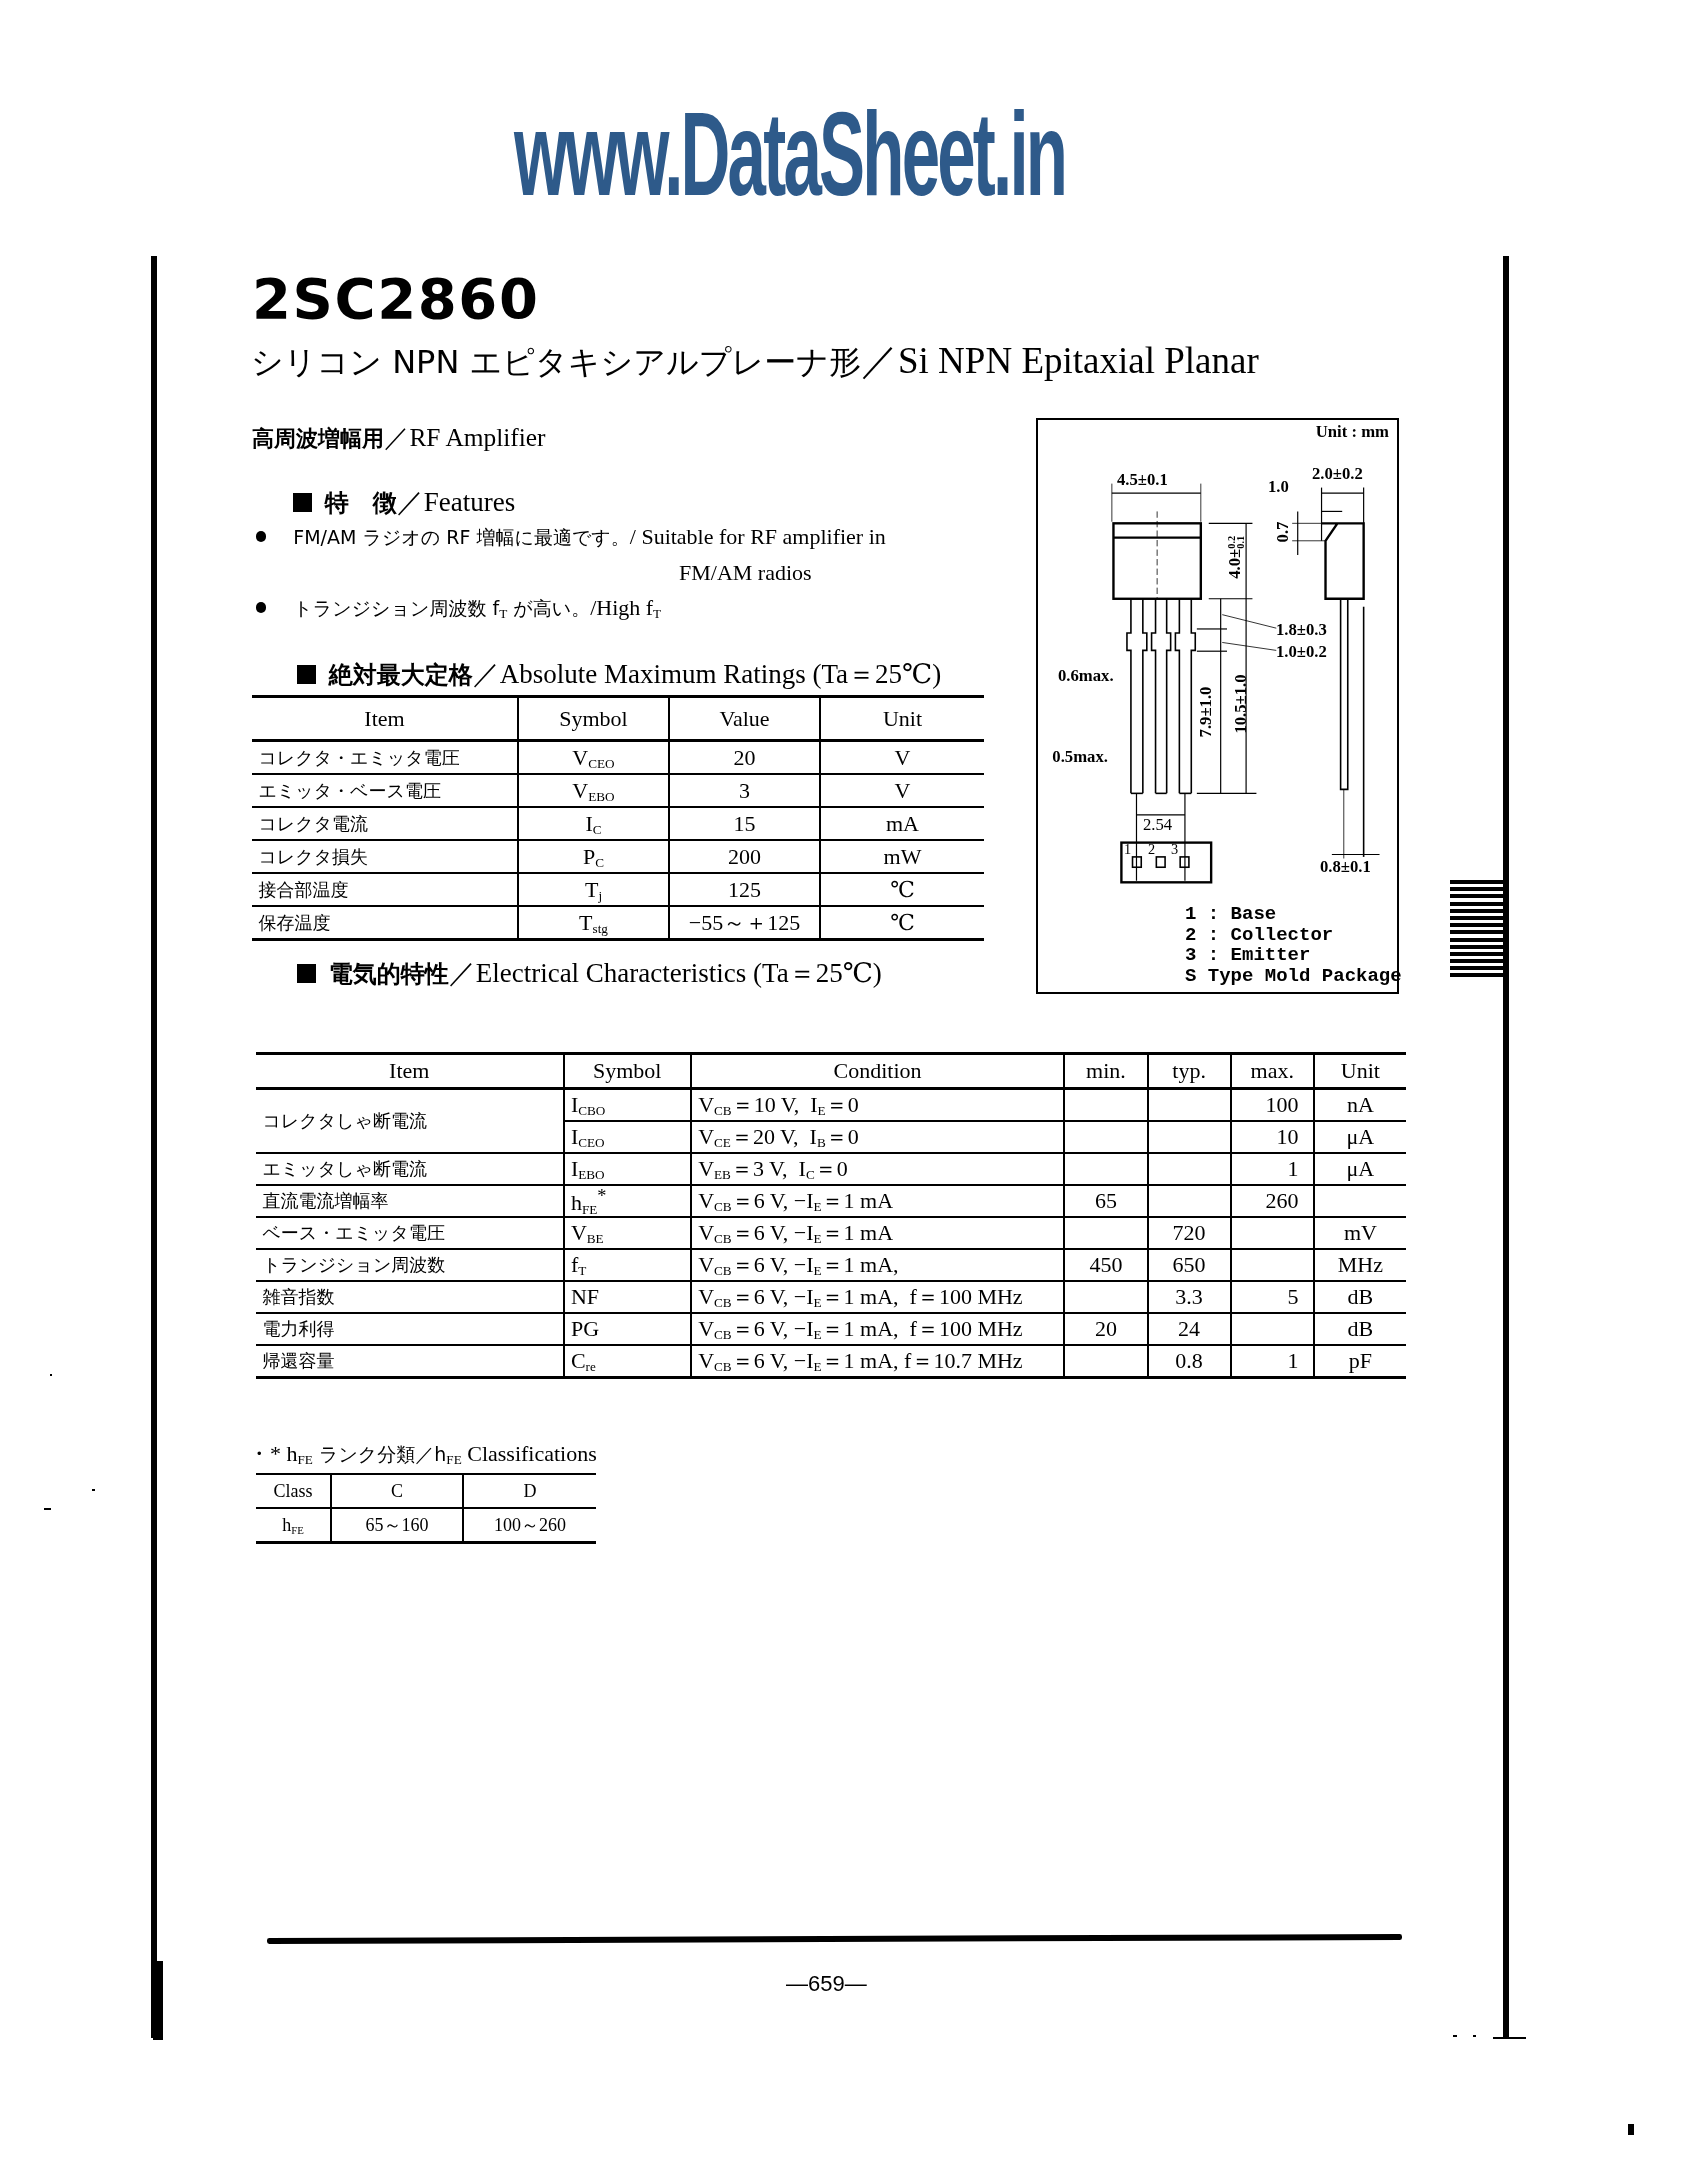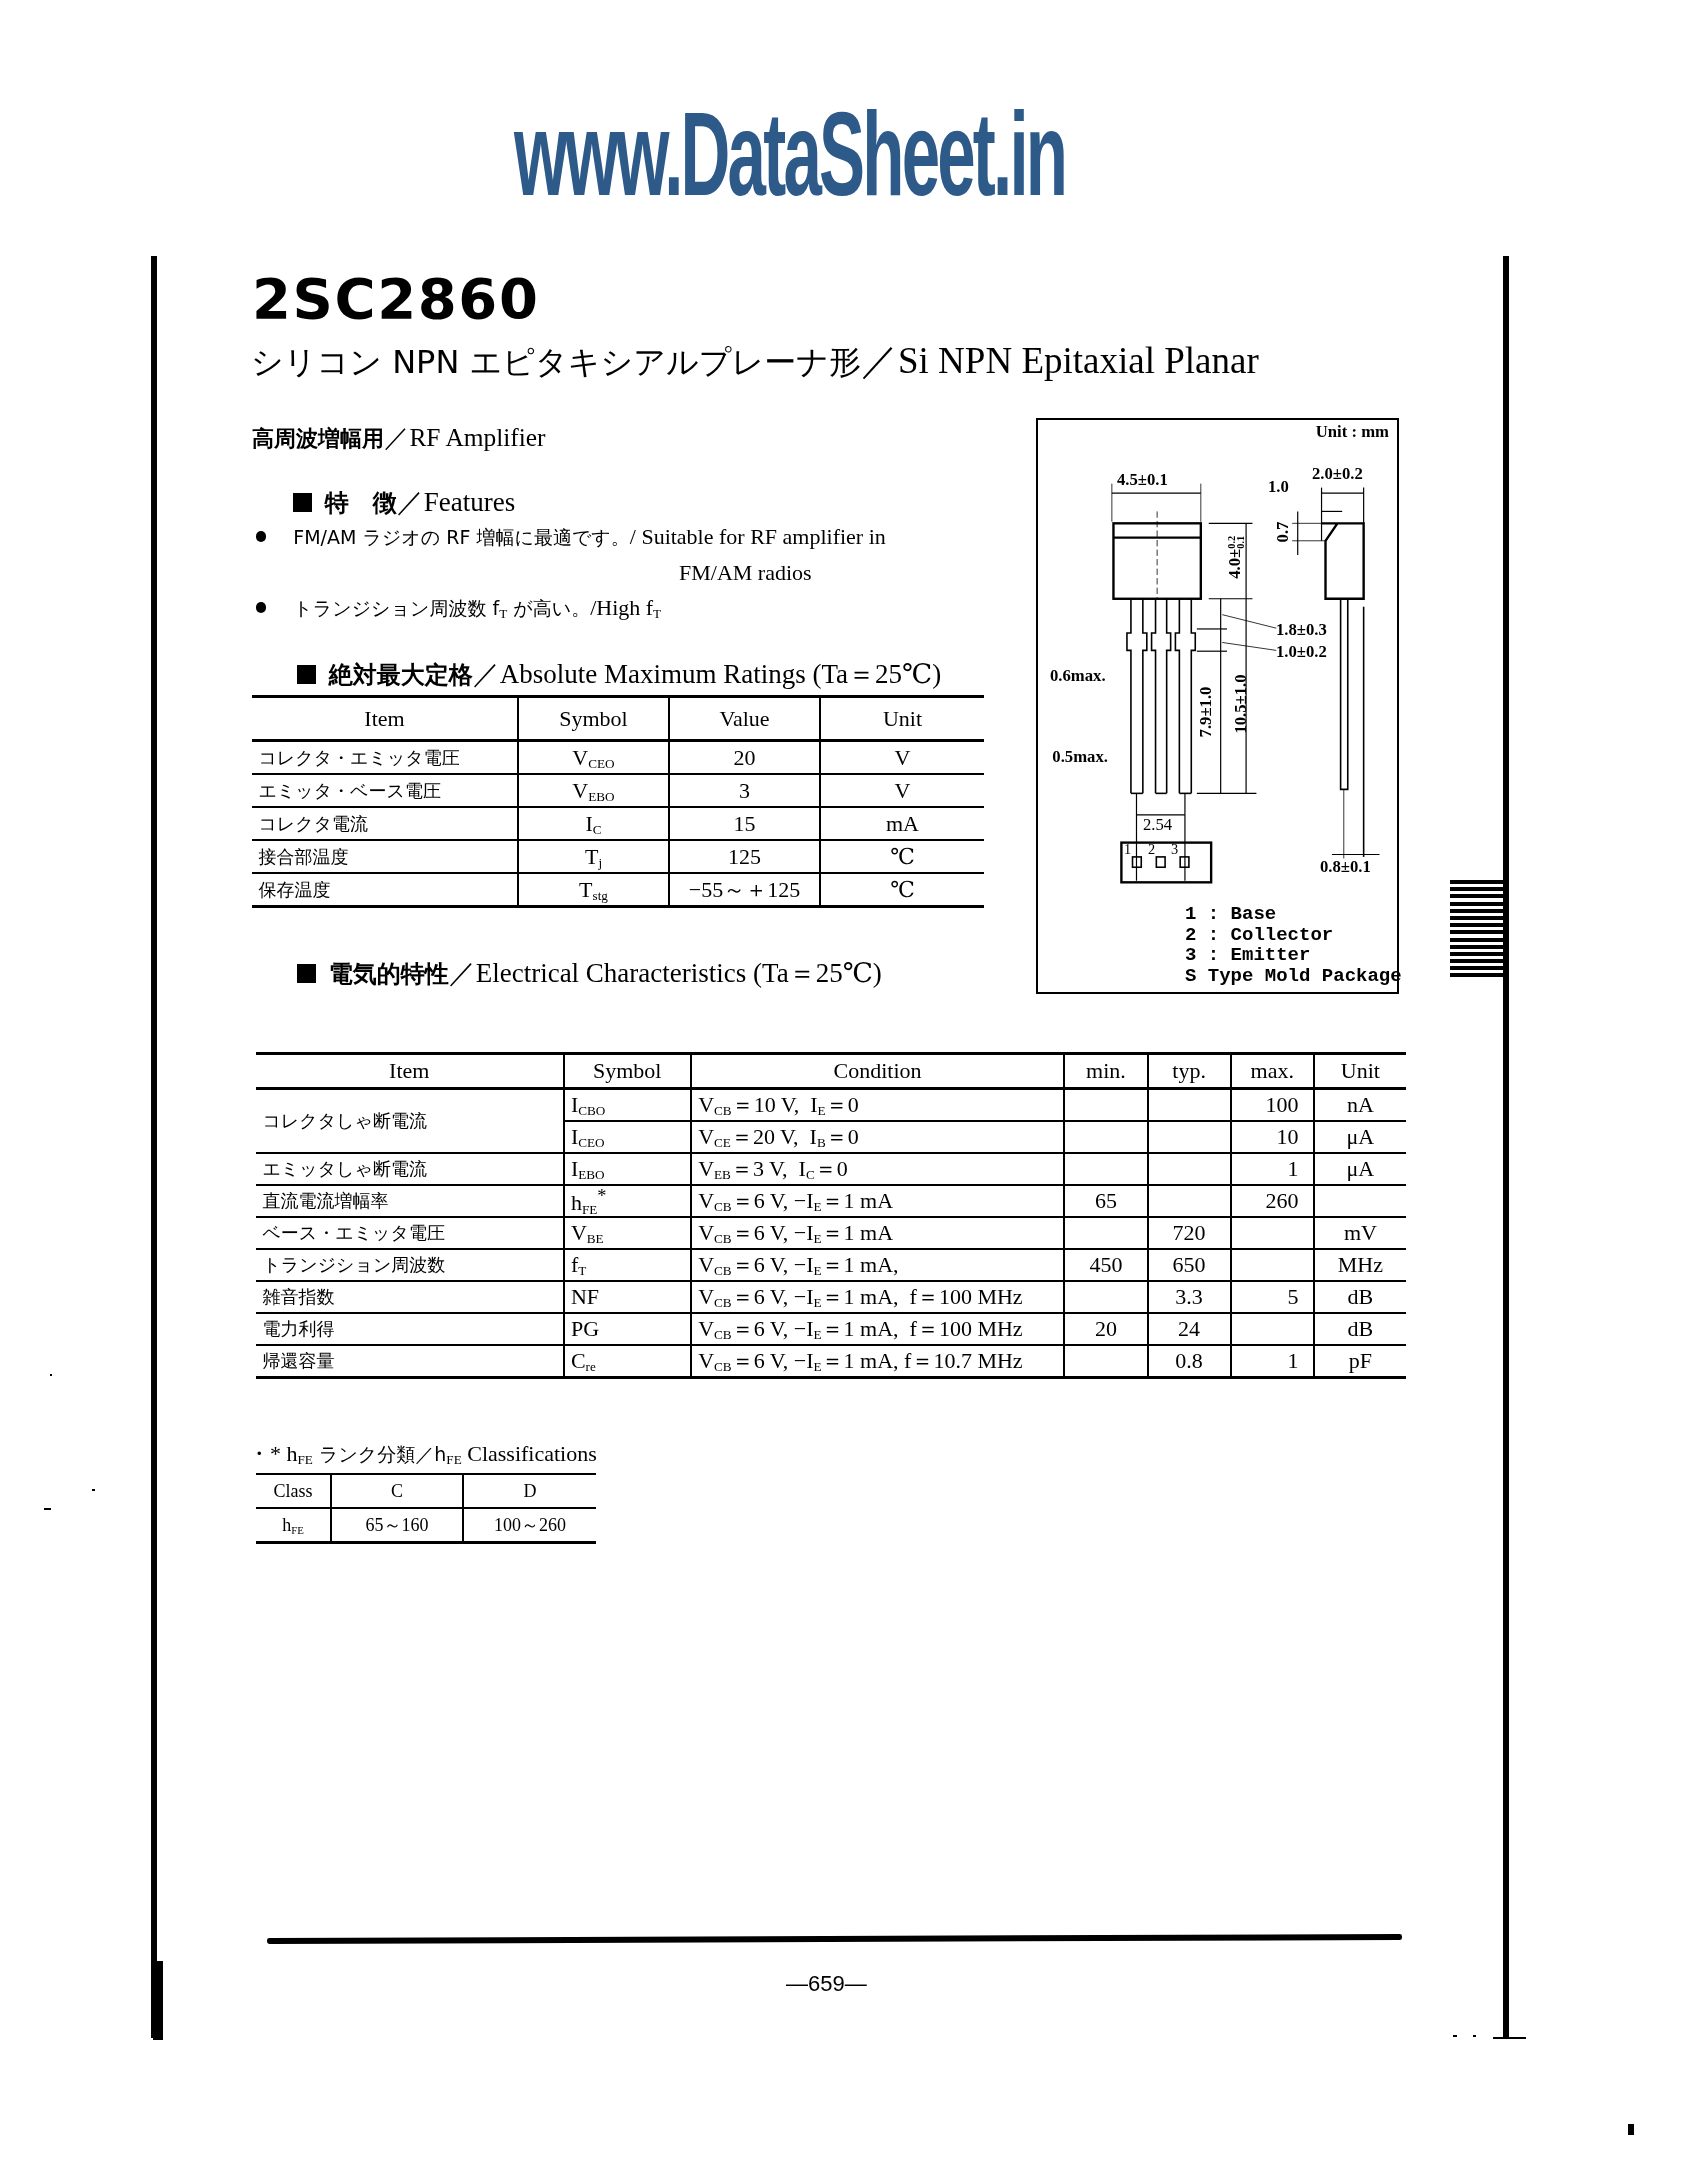--- a/index.html
+++ b/index.html
@@ -137,20 +137,26 @@
         <td class="c">3</td>
         <td class="c">V</td>
       </tr>
   <tr>
         <td class="jpcell">コレクタ電流</td>
         <td class="c"><span>I</span><sub>C</sub></td>
         <td class="c">15</td>
         <td class="c">mA</td>
       </tr>
   <tr>
+        <td class="jpcell">コレクタ損失</td>
+        <td class="c"><span>P</span><sub>C</sub></td>
+        <td class="c">200</td>
+        <td class="c">mW</td>
+      </tr>
+  <tr>
         <td class="jpcell">接合部温度</td>
         <td class="c"><span>T</span><sub>j</sub></td>
         <td class="c">125</td>
         <td class="c">℃</td>
       </tr>
   <tr>
         <td class="jpcell">保存温度</td>
         <td class="c"><span>T</span><sub>stg</sub></td>
         <td class="c">−55～＋125</td>
         <td class="c">℃</td>
@@ -216,21 +222,21 @@
       <line x1="385" y1="465" x2="385" y2="552" stroke-width="1"></line>
     </g>
   </svg>
   <div class="lbl" style="left:79px;top:50px;">4.5±0.1</div>
   <div class="lbl" style="left:274px;top:44px;">2.0±0.2</div>
   <div class="lbl" style="left:230px;top:57px;">1.0</div>
   <div class="lbl" style="left:235px;top:102px;transform:rotate(-90deg);">0.7</div>
   <div class="lbl" style="left:176px;top:127px;transform:rotate(-90deg);"><span>4.0±</span><span style="font-size:10.3px;display:inline-block;line-height:9.5px;vertical-align:middle;"><span>0.2</span><br><span>0.1</span></span></div>
   <div class="lbl" style="left:238px;top:200px;">1.8±0.3</div>
   <div class="lbl" style="left:238px;top:222px;">1.0±0.2</div>
-  <div class="lbl" style="left:12px;top:246px;">0.6max.</div>
+  <div class="lbl" style="left:20px;top:246px;">0.6max.</div>
   <div class="lbl" style="left:14.3px;top:327px;">0.5max.</div>
   <div class="lbl" style="left:143px;top:282px;transform:rotate(-90deg);">7.9±1.0</div>
   <div class="lbl" style="left:173px;top:274px;transform:rotate(-90deg);">10.5±1.0</div>
   <div class="lbl" style="left:105px;top:395px;font-weight:normal;">2.54</div>
   <div class="lbl" style="left:282px;top:437px;">0.8±0.1</div>
   <div class="lbl" style="left:86px;top:421px;font-weight:normal;font-size:14.3px;">1</div>
   <div class="lbl" style="left:110px;top:421px;font-weight:normal;font-size:14.3px;">2</div>
   <div class="lbl" style="left:133px;top:421px;font-weight:normal;font-size:14.3px;">3</div>
   <div class="legend">
     <div>1 : Base</div>

